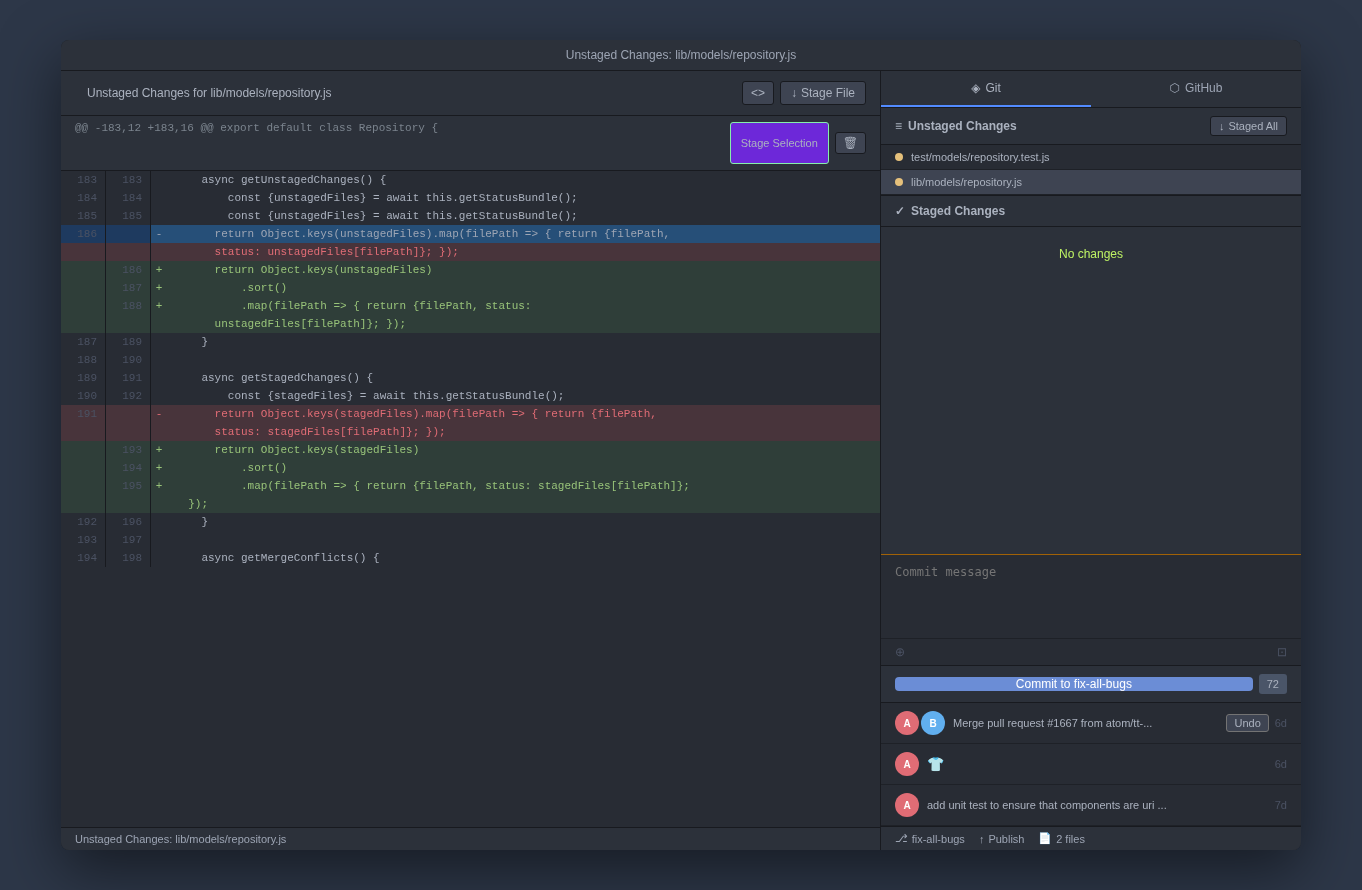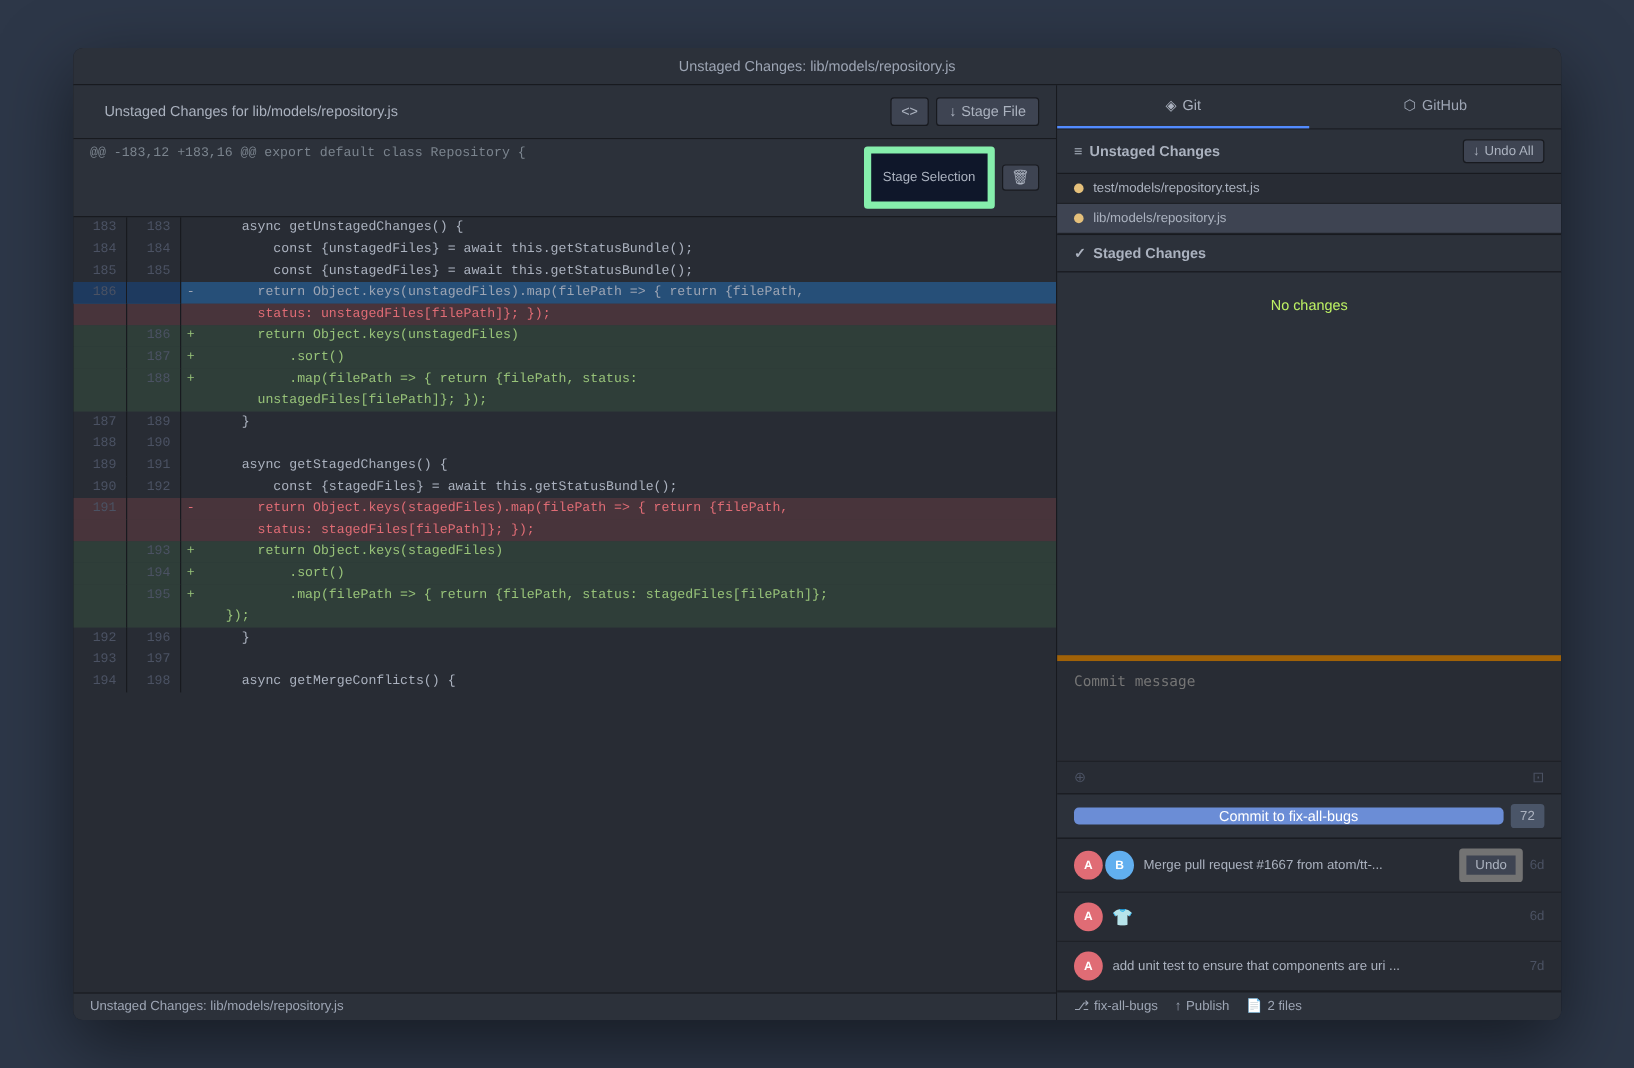--- a/index.html
+++ b/index.html
@@ -92,22 +92,22 @@
       align-items: flex-start;
       justify-content: space-between;
       border-bottom: 1px solid #181a1f;
     }
     .hunk-label {
       color: #7b848e;
       font-family: 'Menlo', 'Monaco', 'Courier New', monospace;
       font-size: 11px;
     }
     .btn-stage-selection {
-      background: #0f172a;
-      border: 6px solid #86efac;
+      background: #6d28d9;
+      border: 1px solid #86efac;
       border-radius: 3px;
       padding: 14px 10px;
       color: #abb2bf;
       cursor: pointer;
       font-size: 11px;
     }
     .btn-delete {
       background: #3e4452;
       border: 1px solid #181a1f;
       border-radius: 3px;
@@ -255,21 +255,21 @@
       background: #2c313a;
     }
     .no-changes {
       padding: 20px;
       text-align: center;
       color: #bef264;
       font-size: 12px;
     }
     .commit-area {
       margin-top: auto;
-      border-top: 5px solid #a16207;
+      border-top: 1px solid #a16207;
     }
     .commit-message-area {
       padding: 10px 14px;
       background: #282c34;
     }
     .commit-message-input {
       width: 100%;
       background: transparent;
       border: none;
       outline: none;
@@ -361,21 +361,21 @@
       white-space: nowrap;
     }
     .commit-meta {
       display: flex;
       align-items: center;
       gap: 6px;
       flex-shrink: 0;
     }
     .btn-undo {
       background: #3e4452;
-      border: 6px solid #737373;
+      border: 1px solid #737373;
       border-radius: 3px;
       padding: 2px 7px;
       color: #abb2bf;
       cursor: pointer;
       font-size: 11px;
     }
     .commit-time {
       color: #4b5263;
       font-size: 11px;
     }
@@ -604,21 +604,21 @@
         </div>
       </div>
 
       <div class="section-header">
         <span class="section-title">
           <span>≡</span>
           <span>Unstaged Changes</span>
         </span>
         <button class="btn-stage-all">
           <span>↓</span>
-          <span>Undo All</span>
+          <span>Staged All</span>
         </button>
       </div>
 
       <div class="file-list">
         <div class="file-item">
           <div class="file-dot"></div>
           <span class="file-name">test/models/repository.test.js</span>
         </div>
         <div class="file-item active">
           <div class="file-dot"></div>

